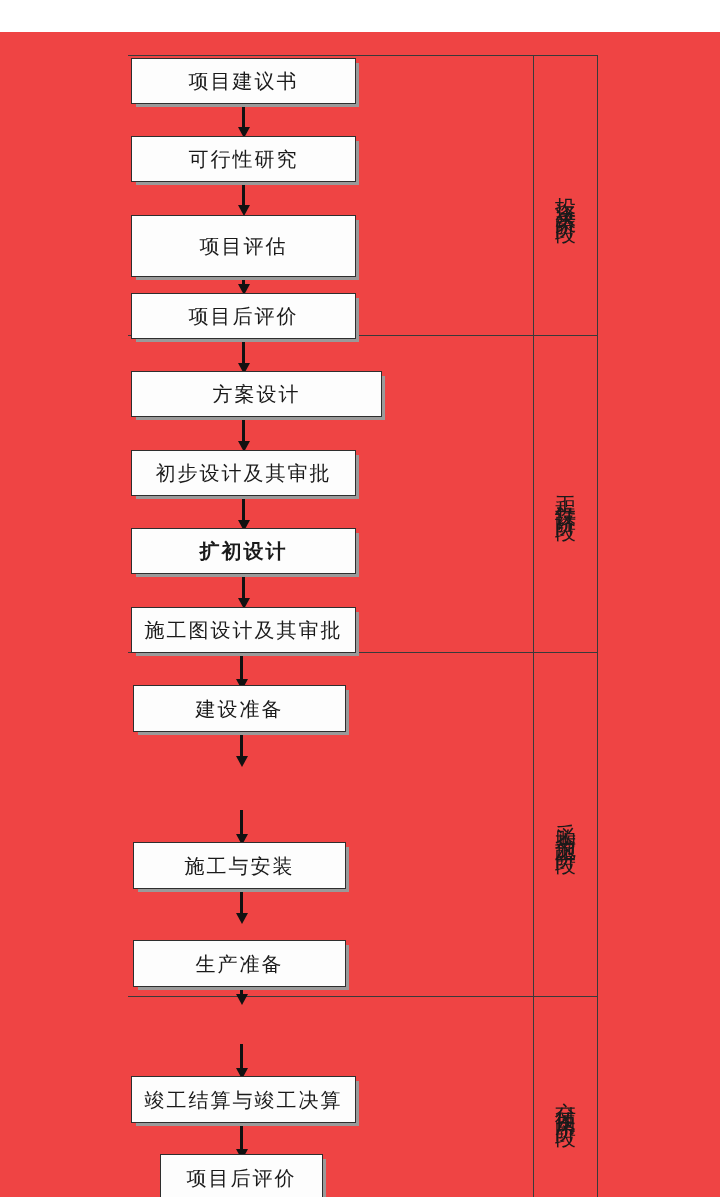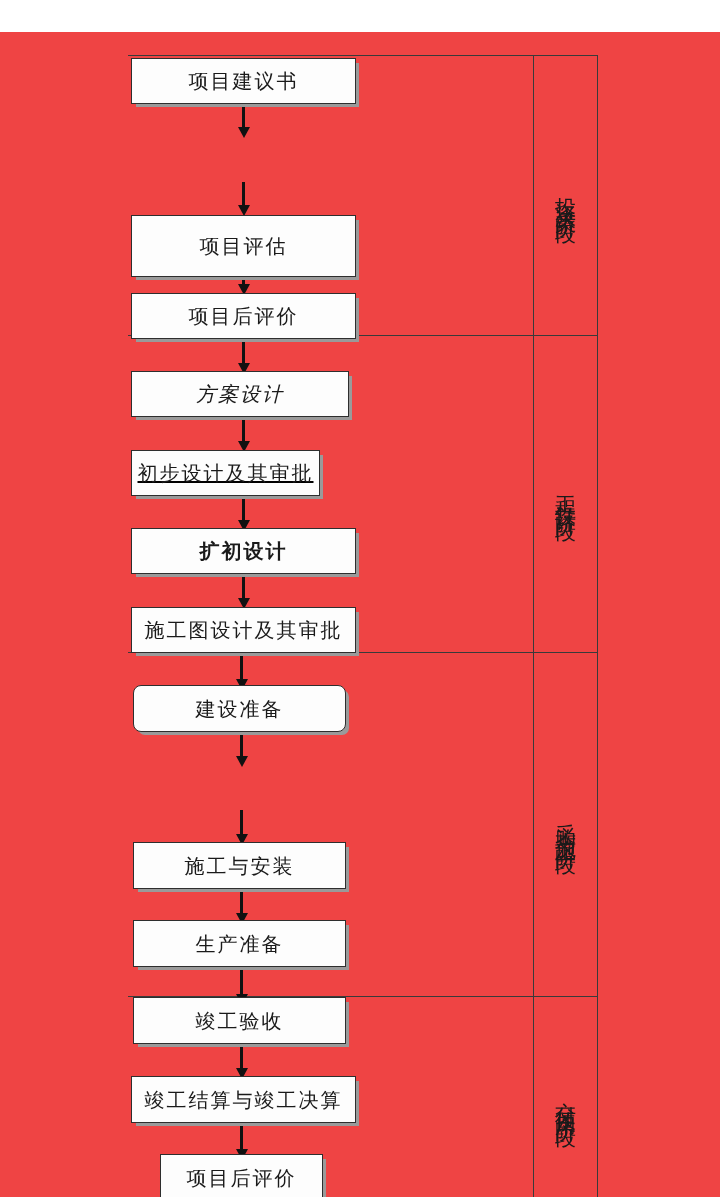--- a/index.html
+++ b/index.html
@@ -149,49 +149,49 @@
       <div class="conn-head" style="top:24px;"></div>
   </div>
   <div class="connector" style="left:240px; top:1091px;">
     <div class="conn-line" style="height:28px;"></div>
       <div class="conn-head" style="top:26px;"></div>
   </div>
 
   <div class="node" style="left:131px; top:26px; width:225px; height:46px;">
     <span class="node-label">项目建议书</span>
   </div>
+  <div class="node" style="left:131px; top:104px; width:225px; height:46px;">
+    <span class="node-label">可行性研究</span>
+  </div>
   <div class="node" style="left:131px; top:183px; width:225px; height:62px;">
     <span class="node-label">项目评估</span>
   </div>
   <div class="node" style="left:131px; top:261px; width:225px; height:46px;">
     <span class="node-label">项目后评价</span>
   </div>
-  <div class="node" style="left:131px; top:339px; width:218px; height:46px;font-style:italic;">
+  <div class="node" style="left:131px; top:339px; width:251px; height:46px;">
     <span class="node-label">方案设计</span>
   </div>
-  <div class="node" style="left:131px; top:418px; width:189px; height:46px;text-decoration:underline;">
+  <div class="node" style="left:131px; top:418px; width:225px; height:46px;">
     <span class="node-label">初步设计及其审批</span>
   </div>
   <div class="node" style="left:131px; top:496px; width:225px; height:46px;font-weight:bold;">
     <span class="node-label">扩初设计</span>
   </div>
   <div class="node" style="left:131px; top:575px; width:225px; height:46px;">
     <span class="node-label">施工图设计及其审批</span>
   </div>
-  <div class="node" style="left:133px; top:653px; width:213px; height:47px;border-radius:8px;">
+  <div class="node" style="left:133px; top:653px; width:213px; height:47px;">
     <span class="node-label">建设准备</span>
   </div>
   <div class="node" style="left:133px; top:810px; width:213px; height:47px;align-items:center;">
     <span class="node-label">施工与安装</span>
   </div>
-  <div class="node" style="left:133px; top:888px; width:213px; height:47px;">
+  <div class="node" style="left:133px; top:908px; width:213px; height:47px;">
     <span class="node-label">生产准备</span>
-  </div>
-  <div class="node" style="left:133px; top:965px; width:213px; height:47px;">
-    <span class="node-label">竣工验收</span>
   </div>
   <div class="node" style="left:131px; top:1044px; width:225px; height:47px;justify-content:center;">
     <span class="node-label">竣工结算与竣工决算</span>
   </div>
   <div class="node" style="left:160px; top:1122px; width:163px; height:47px;">
     <span class="node-label">项目后评价</span>
   </div>
 
   <div class="phase" style="left:534px; top:24px; width:63px; height:279px;">
     <span class="phase-label">投资决策阶段</span>

